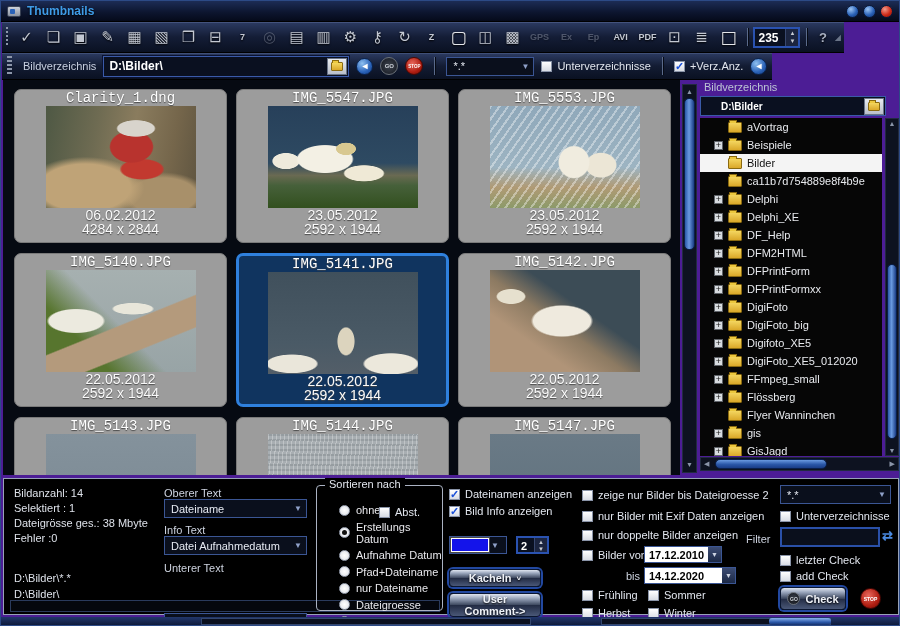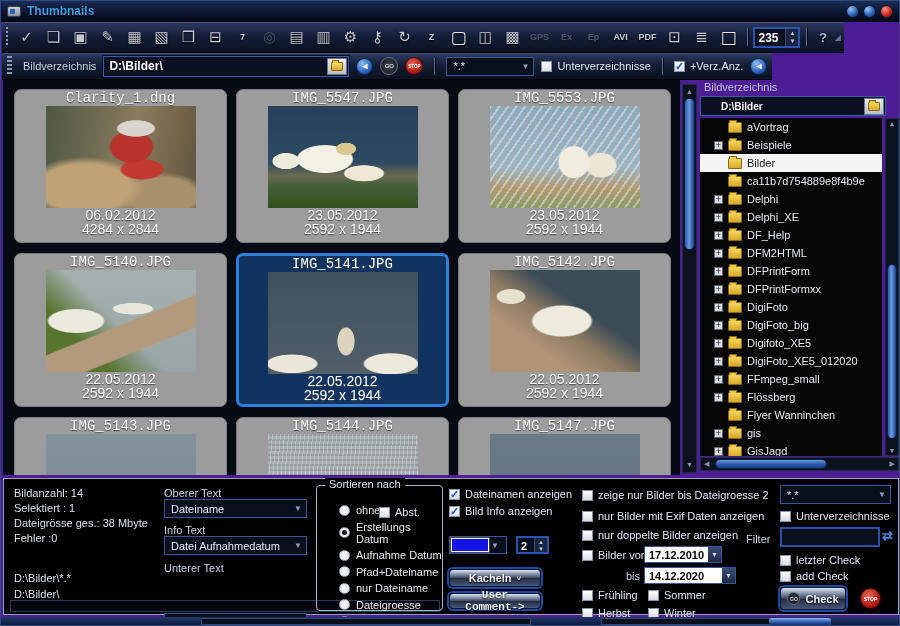--- a/index.html
+++ b/index.html
@@ -554,21 +554,21 @@
       <span class="sval">2</span>
       <span class="sarrows">
           <span>▲</span>
           <span>▼</span>
         </span>
     </div>
     <button class="abs gbtn" style="left:445px;top:90px;width:92px;height:18px;">
       <span>Kacheln</span>
       <span style="font-size:8px;">˅</span>
     </button>
-    <button class="abs gbtn" style="left:445px;top:114px;width:92px;height:16px;font-family:Liberation Mono, monospace;">
+    <button class="abs gbtn" style="left:445px;top:114px;width:92px;height:24px;">
       <span>User Comment-&gt;</span>
     </button>
 
     <label class="chk abs" style="left:578px;top:10px;">
       <span class="box"></span>
       <span>zeige nur Bilder bis Dateigroesse 2</span>
     </label>
     <label class="chk abs" style="left:578px;top:31px;">
       <span class="box"></span>
       <span>nur Bilder mit Exif Daten anzeigen</span>

